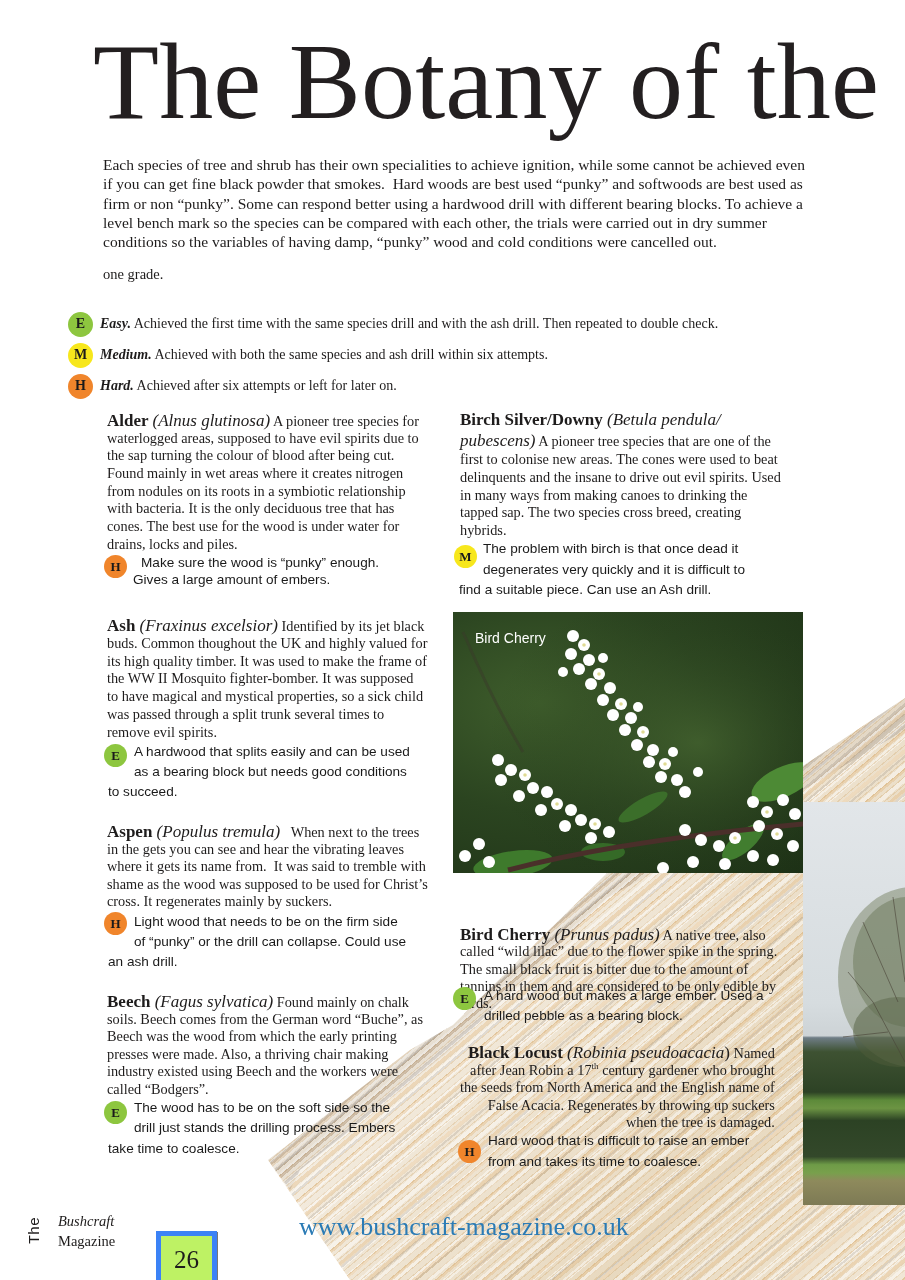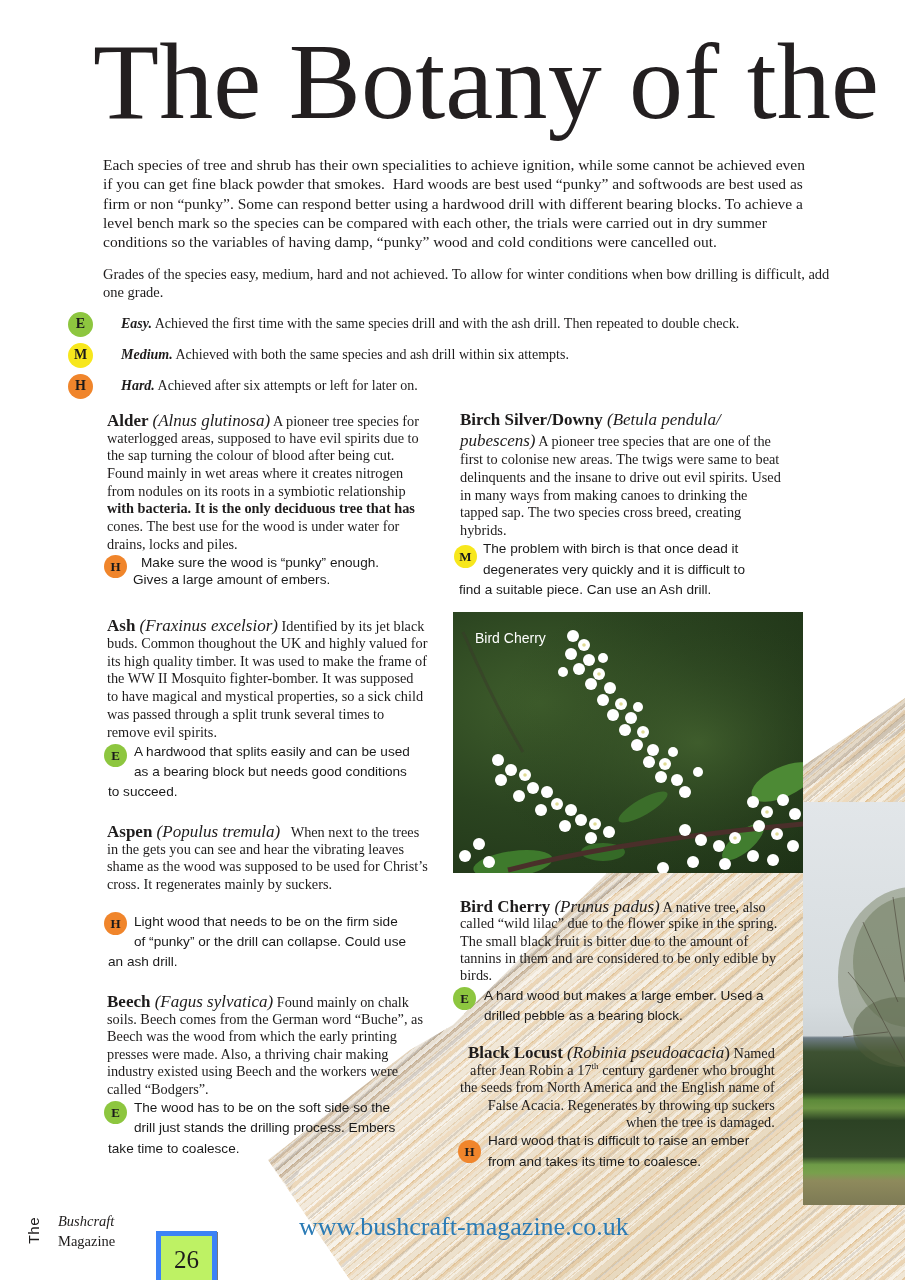--- a/index.html
+++ b/index.html
@@ -20,21 +20,21 @@
     clip-path:polygon(268px 1160px,410px 1050px,453px 1025px,607px 873px,803px 766px,905px 698px,905px 730px,803px 790px,607px 898px,453px 1048px,300px 1170px,290px 1190px);
     background:repeating-linear-gradient(140deg, rgba(110,100,95,0.25) 0 3px, rgba(170,160,150,0.15) 3px 8px);}
   .title{left:93px;top:28px;font-size:108px;line-height:108px;white-space:nowrap;color:#231f20;letter-spacing:0.2px;}
   .line{white-space:pre;}
   .intro{left:103px;top:155px;}
   .intro .line{height:19.3px;line-height:19.3px;font-size:15.5px;}
   .grades{left:103px;top:265px;}
   .grades .line{height:18px;line-height:18px;font-size:14.5px;}
   .legend-row{position:absolute;left:68px;height:26px;display:flex;align-items:center;}
   .legend-row .badge{position:relative;left:0;top:0;width:25px;height:25px;font-size:14px;}
-  .legend-row .ltxt{margin-left:28px;font-size:14px;white-space:pre;}
+  .legend-row .ltxt{margin-left:7px;font-size:14px;white-space:pre;}
   .legend-row .lbl{font-weight:bold;font-style:italic;}
   .badge{position:absolute;width:23px;height:23px;border-radius:50%;display:flex;align-items:center;justify-content:center;
          font-family:"Liberation Serif", serif;font-weight:bold;font-size:13px;color:#1a1a1a;}
   .g-E{background:#8dc63f;}
   .g-M{background:#f7e71c;}
   .g-H{background:#f0852b;}
   .sp{position:absolute;}
   .sp .line{font-size:14.3px;}
   .sp .nm{font-weight:bold;font-size:17px;}
   .sp .lt{font-style:italic;font-size:17px;}
@@ -59,21 +59,20 @@
 
 <div class="abs intro">
   <div class="line">Each species of tree and shrub has their own specialities to achieve ignition, while some cannot be achieved even</div>
   <div class="line">if you can get fine black powder that smokes.  Hard woods are best used “punky” and softwoods are best used as</div>
   <div class="line">firm or non “punky”. Some can respond better using a hardwood drill with different bearing blocks. To achieve a</div>
   <div class="line">level bench mark so the species can be compared with each other, the trials were carried out in dry summer</div>
   <div class="line">conditions so the variables of having damp, “punky” wood and cold conditions were cancelled out.</div>
 </div>
 
 <div class="abs grades">
-  <div class="line">Grades of the species easy, medium, hard and not achieved. To allow for winter conditions when bow drilling is difficult, add</div>
   <div class="line">one grade.</div>
 </div>
 
 <div class="legend-row" style="top:311px;">
   <div class="badge g-E">E</div>
   <div class="ltxt"><span class="lbl">Easy.</span><span> Achieved the first time with the same species drill and with the ash drill. Then repeated to double check.</span></div>
 </div>
 <div class="legend-row" style="top:342px;">
   <div class="badge g-M">M</div>
   <div class="ltxt"><span class="lbl">Medium.</span><span> Achieved with both the same species and ash drill within six attempts.</span></div>
@@ -82,21 +81,21 @@
   <div class="badge g-H">H</div>
   <div class="ltxt"><span class="lbl">Hard.</span><span> Achieved after six attempts or left for later on.</span></div>
 </div>
 
 <div class="sp" style="left:107px;top:412px;">
   <div class="line" style="height:17.7px;line-height:17.7px;"><span class="nm">Alder </span><span class="lt">(Alnus glutinosa)</span><span> A pioneer tree species for</span></div>
   <div class="line" style="height:17.7px;line-height:17.7px;">waterlogged areas, supposed to have evil spirits due to</div>
   <div class="line" style="height:17.7px;line-height:17.7px;">the sap turning the colour of blood after being cut.</div>
   <div class="line" style="height:17.7px;line-height:17.7px;">Found mainly in wet areas where it creates nitrogen</div>
   <div class="line" style="height:17.7px;line-height:17.7px;">from nodules on its roots in a symbiotic relationship</div>
-  <div class="line" style="height:17.7px;line-height:17.7px;font-weight:bold;">with bacteria. It is the only deciduous tree that has</div>
+  <div class="line" style="height:17.7px;line-height:17.7px;">with bacteria. It is the only deciduous tree that has</div>
   <div class="line" style="height:17.7px;line-height:17.7px;">cones. The best use for the wood is under water for</div>
   <div class="line" style="height:17.7px;line-height:17.7px;">drains, locks and piles.</div>
 </div>
 <div class="badge g-H" style="left:104px;top:555px;">H</div>
 <div class="note" style="left:141px;top:553px;">Make sure the wood is “punky” enough.</div>
 <div class="note" style="left:133px;top:570px;">Gives a large amount of embers.</div>
 
 <div class="sp" style="left:107px;top:617px;">
   <div class="line" style="height:17.8px;line-height:17.8px;"><span class="nm">Ash </span><span class="lt">(Fraxinus excelsior)</span><span> Identified by its jet black</span></div>
   <div class="line" style="height:17.8px;line-height:17.8px;">buds. Common thoughout the UK and highly valued for</div>
@@ -107,20 +106,21 @@
   <div class="line" style="height:17.8px;line-height:17.8px;">remove evil spirits.</div>
 </div>
 <div class="badge g-E" style="left:104px;top:744px;">E</div>
 <div class="note" style="left:134px;top:742px;">A hardwood that splits easily and can be used</div>
 <div class="note" style="left:134px;top:762px;">as a bearing block but needs good conditions</div>
 <div class="note" style="left:108px;top:782px;">to succeed.</div>
 
 <div class="sp" style="left:107px;top:823px;">
   <div class="line" style="height:17.6px;line-height:17.6px;"><span class="nm">Aspen </span><span class="lt">(Populus tremula)</span><span>   When next to the trees</span></div>
   <div class="line" style="height:17.6px;line-height:17.6px;">in the gets you can see and hear the vibrating leaves</div>
+  <div class="line" style="height:17.6px;line-height:17.6px;">where it gets its name from.  It was said to tremble with</div>
   <div class="line" style="height:17.6px;line-height:17.6px;">shame as the wood was supposed to be used for Christ’s</div>
   <div class="line" style="height:17.6px;line-height:17.6px;">cross. It regenerates mainly by suckers.</div>
 </div>
 <div class="badge g-H" style="left:104px;top:912px;">H</div>
 <div class="note" style="left:134px;top:912px;">Light wood that needs to be on the firm side</div>
 <div class="note" style="left:134px;top:932px;">of “punky” or the drill can collapse. Could use</div>
 <div class="note" style="left:108px;top:952px;">an ash drill.</div>
 
 <div class="sp" style="left:107px;top:993px;">
   <div class="line" style="height:17.6px;line-height:17.6px;"><span class="nm">Beech </span><span class="lt">(Fagus sylvatica)</span><span> Found mainly on chalk</span></div>
@@ -131,21 +131,21 @@
   <div class="line" style="height:17.6px;line-height:17.6px;">called “Bodgers”.</div>
 </div>
 <div class="badge g-E" style="left:104px;top:1101px;">E</div>
 <div class="note" style="left:134px;top:1098px;">The wood has to be on the soft side so the</div>
 <div class="note" style="left:134px;top:1118px;">drill just stands the drilling process. Embers</div>
 <div class="note" style="left:108px;top:1139px;">take time to coalesce.</div>
 
 <div class="sp" style="left:460px;top:409px;">
   <div class="line" style="height:21px;line-height:21px;"><span class="nm">Birch Silver/Downy </span><span class="lt">(Betula pendula/</span></div>
   <div class="line" style="height:21px;line-height:21px;"><span class="lt">pubescens)</span><span> A pioneer tree species that are one of the</span></div>
-  <div class="line" style="height:17.8px;line-height:17.8px;">first to colonise new areas. The twigs were same to beat</div>
+  <div class="line" style="height:17.8px;line-height:17.8px;">first to colonise new areas. The cones were used to beat</div>
   <div class="line" style="height:17.8px;line-height:17.8px;">delinquents and the insane to drive out evil spirits. Used</div>
   <div class="line" style="height:17.8px;line-height:17.8px;">in many ways from making canoes to drinking the</div>
   <div class="line" style="height:17.8px;line-height:17.8px;">tapped sap. The two species cross breed, creating</div>
   <div class="line" style="height:17.8px;line-height:17.8px;">hybrids.</div>
 </div>
 <div class="badge g-M" style="left:454px;top:545px;">M</div>
 <div class="note" style="left:483px;top:539px;">The problem with birch is that once dead it</div>
 <div class="note" style="left:483px;top:560px;">degenerates very quickly and it is difficult to</div>
 <div class="note" style="left:459px;top:580px;">find a suitable piece. Can use an Ash drill.</div>
 
@@ -248,21 +248,21 @@
         <circle cx="142" cy="212" r="1.8"></circle>
       <circle cx="282" cy="226" r="1.8"></circle>
         <circle cx="314" cy="200" r="1.8"></circle>
         <circle cx="324" cy="222" r="1.8"></circle>
     </g>
   </svg>
   <div class="cap">Bird Cherry</div>
 </div>
 
 <div class="sp" style="left:460px;top:898px;">
-  <div class="line" style="height:17.3px;line-height:17.3px;"><span class="nm">Bird Cherry </span><span class="lt">(Prunus padus)</span><span> A native tree, also</span></div>
+  <div class="line" style="height:17.3px;line-height:17.3px;margin-top:28px;"><span class="nm">Bird Cherry </span><span class="lt">(Prunus padus)</span><span> A native tree, also</span></div>
   <div class="line" style="height:17.3px;line-height:17.3px;">called “wild lilac” due to the flower spike in the spring.</div>
   <div class="line" style="height:17.3px;line-height:17.3px;">The small black fruit is bitter due to the amount of</div>
   <div class="line" style="height:17.3px;line-height:17.3px;">tannins in them and are considered to be only edible by</div>
   <div class="line" style="height:17.3px;line-height:17.3px;">birds.</div>
 </div>
 <div class="badge g-E" style="left:453px;top:987px;">E</div>
 <div class="note" style="left:484px;top:986px;">A hard wood but makes a large ember. Used a</div>
 <div class="note" style="left:484px;top:1006px;">drilled pebble as a bearing block.</div>
 
 <div class="sp" style="left:460px;top:1044px;text-align:right;">

